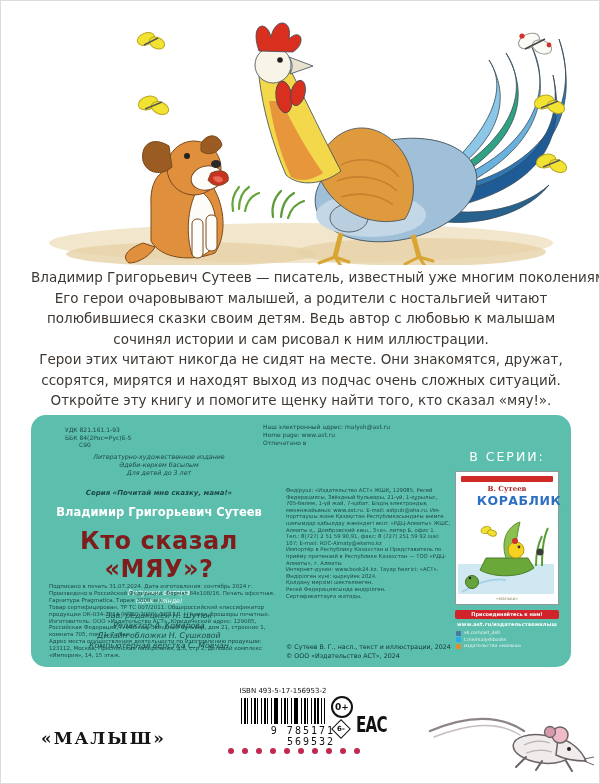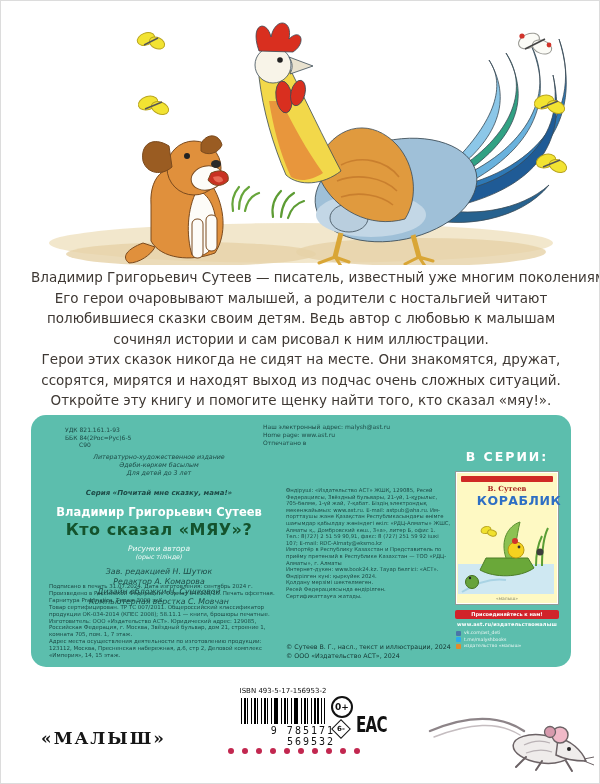--- a/index.html
+++ b/index.html
@@ -13,31 +13,31 @@
   
   .teal{position:absolute;left:30px;top:414px;width:540px;height:252px;background:#5cbead;
         border-radius:15px;color:#1d4a46;}
   .codes{position:absolute;left:34px;top:11px;font-size:6px;line-height:7.5px;}
   .codes .c3{padding-left:14px;}
   .contact{position:absolute;left:232px;top:8px;font-size:6px;line-height:8px;}
   .centercol{position:absolute;left:12px;top:38px;width:232px;text-align:center;}
   .ed{font-size:6.3px;line-height:8px;font-style:italic;}
   .series{font-size:7px;font-weight:bold;font-style:italic;margin-top:12px;}
   .author{font-size:11.5px;font-weight:bold;color:#fff;margin-top:8px;}
-  .title{font-size:16px;font-weight:bold;color:#14532d;margin-top:1px;letter-spacing:.5px;}
+  .title{font-size:24px;font-weight:bold;color:#7f1d1d;margin-top:8px;letter-spacing:.5px;}
   .pics{font-size:7.5px;font-style:italic;color:#f2fbf8;margin-top:5px;}
   .lang{font-size:6.3px;font-style:italic;color:#f2fbf8;}
   .credits{font-size:7.8px;line-height:10px;font-style:italic;margin-top:7px;}
   .smallprint{position:absolute;left:18px;top:168px;width:240px;font-size:5.5px;line-height:6.9px;text-align:left;}
   .kz{position:absolute;left:255px;top:72px;width:168px;font-size:5.3px;line-height:6.6px;}
   .copyr{position:absolute;left:255px;top:228px;width:180px;font-size:6.3px;line-height:8.6px;color:#143430;}
   
   .panel{position:absolute;left:415px;top:0;width:122px;height:252px;text-align:center;}
-  .panel-h{margin-top:34px;font-size:12.5px;font-weight:bold;letter-spacing:2px;color:#fff;}
-  .cover{position:relative;width:102px;height:132px;margin:7px auto 0;background:#fef9c3;
+  .panel-h{margin-top:34px;font-size:12.5px;font-weight:normal;letter-spacing:2px;color:#fff;}
+  .cover{position:relative;width:102px;height:132px;margin:7px auto 0;background:#ffffff;
          border:1px solid #8f9a98;box-shadow:0 0 0 1px #ffffff inset;}
   .cover-strip{position:absolute;left:5px;top:4px;width:92px;height:6px;background:#cf2a26;border-radius:1px;}
   .cover-author{position:absolute;left:0;top:12px;width:100%;font-size:7px;font-weight:bold;color:#a8231f;
                 font-family:"DejaVu Serif",serif;}
   .cover-title{position:absolute;left:0;top:21px;width:100%;font-size:12.5px;font-weight:bold;color:#2e6fc4;
                letter-spacing:.5px;margin-left:12px;}
   .cover-art{position:absolute;left:2px;top:36px;}
   .cover-pub{position:absolute;left:0;bottom:3px;width:100%;font-size:4.5px;color:#8b8b6a;}
   .join{width:104px;margin:5px auto 0;background:#d1232a;border-radius:2px;color:#fff;
         font-size:5px;font-weight:bold;line-height:9px;}
@@ -163,21 +163,21 @@
       <ellipse cx="557" cy="161" rx="9" ry="6" fill="#f2e332" stroke="#b9a51f" transform="rotate(22 557 161)"></ellipse>
       <path d="M542,162 L559,155" stroke="#555" stroke-width="1.4"></path>
     </g>
   </svg>
 
   <div class="desc">
     <div>Владимир Григорьевич Сутеев — писатель, известный уже многим поколениям.</div>
     <div>Его герои очаровывают малышей, а родители с ностальгией читают</div>
     <div>полюбившиеся сказки своим детям. Ведь автор с любовью к малышам</div>
     <div>сочинял истории и сам рисовал к ним иллюстрации.</div>
-    <div>Герои этих сказок никогда не сидят на месте. Они знакомятся, дружат,</div>
+    <div>Герои этих читают никогда не сидят на месте. Они знакомятся, дружат,</div>
     <div>ссорятся, мирятся и находят выход из подчас очень сложных ситуаций.</div>
     <div>Откройте эту книгу и помогите щенку найти того, кто сказал «мяу!».</div>
   </div>
 
   <div class="teal">
 
     <div class="codes">
       <div>УДК 821.161.1-93</div>
       <div>ББК 84(2Рос=Рус)6-5</div>
       <div class="c3">С90</div>

